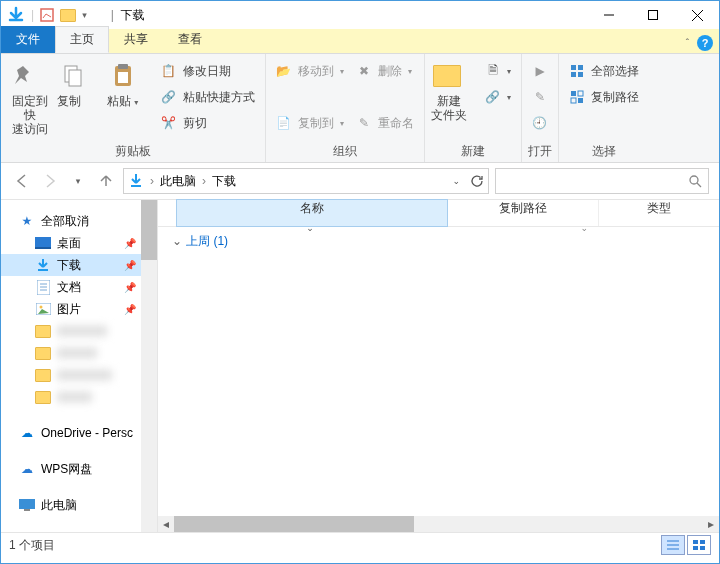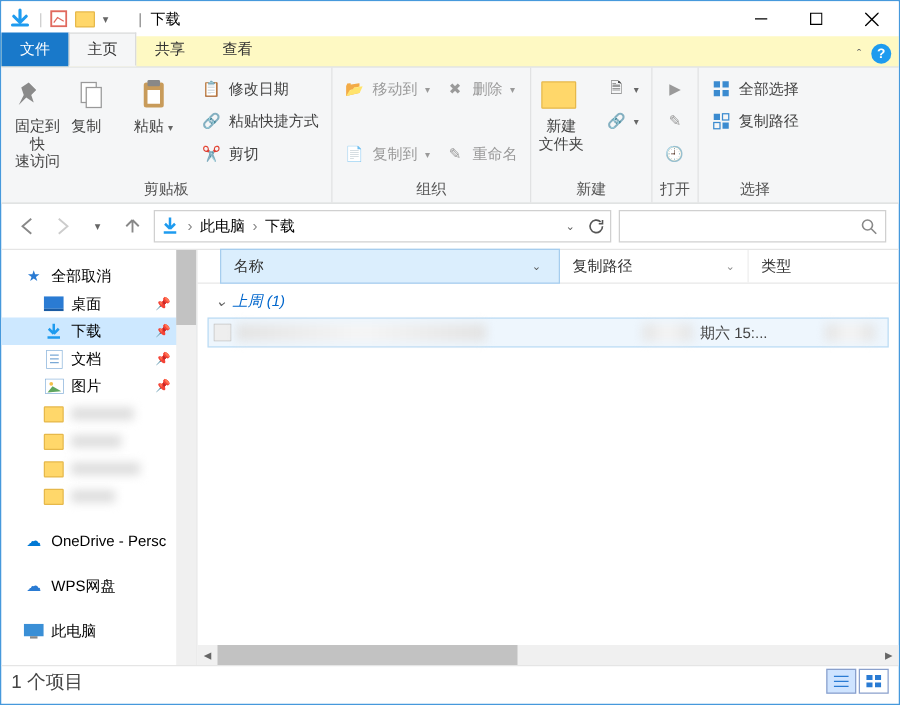--- a/index.html
+++ b/index.html
@@ -45,32 +45,32 @@
 .navpane .scroll{position:absolute;right:0;top:0;width:16px;height:100%;background:#f0f0f0;}
 .navpane .thumb{position:absolute;right:0;top:0;width:16px;height:60px;background:#c2c2c2;}
 .navitem{display:flex;align-items:center;height:22px;gap:6px;padding-left:18px;font-size:12px;}
 .navitem.indent{padding-left:34px;}
 .navitem.sel{background:#cde8ff;}
 .navitem .pin{margin-left:auto;margin-right:20px;color:#8a8a8a;font-size:10px;}
 .navitem .ic{width:16px;height:16px;display:flex;align-items:center;justify-content:center;}
 .folder-ic{width:14px;height:11px;background:#ffd76a;border:1px solid #e6b84a;border-radius:1px;}
 .content{flex:1;display:flex;flex-direction:column;position:relative;}
 .colhdr{height:26px;display:flex;align-items:center;border-bottom:1px solid #e8e8e8;font-size:12px;color:#333;}
-.colhdr .col{padding:0 10px;display:flex;align-items:center;gap:6px;height:100%;border-right:1px solid #eee;}
+.colhdr .col{padding:0 10px;display:flex;align-items:center;gap:6px;height:100%;border-right:1px solid #eee;flex-direction:column;}
 .colhdr .col.sorted{background:#dbeefd;border:1px solid #a6cdee;flex:0 0 250px;justify-content:space-between;}
-.grouphdr{padding:6px 0 4px 14px;color:#0066cc;font-size:12px;font-style:italic;}
+.grouphdr{padding:6px 0 4px 14px;color:#0066cc;font-size:12px;}
 .grouphdr .chev{color:#666;margin-right:4px;}
 .filerow{height:22px;margin:0 8px;border:1px solid #bcdcf4;background:#eef6fd;display:flex;align-items:center;color:#444;font-size:12px;}
 .filerow .mask{filter:blur(4px);background:linear-gradient(90deg,#e3e3e3,#f5f5f5,#e3e3e3);height:14px;border-radius:2px;}
 .hscroll{position:absolute;left:0;right:0;bottom:0;height:16px;background:#f0f0f0;display:flex;align-items:center;}
 .hscroll .track{flex:1;height:16px;position:relative;}
 .hscroll .thumb{position:absolute;left:0;top:0;height:16px;width:240px;background:#c2c2c2;}
 .hscroll .arrow{width:16px;height:16px;display:flex;align-items:center;justify-content:center;color:#666;}
 
-.status{height:24px;border-top:1px solid #e5e5e5;display:flex;align-items:center;padding:0 8px;font-size:15px;color:#444;}
+.status{height:24px;border-top:1px solid #e5e5e5;display:flex;align-items:center;padding:0 8px;font-size:12px;color:#444;}
 .status .spacer{flex:1;}
 .viewbtn{width:22px;height:18px;border:1px solid #8aa0cc;margin-left:2px;display:flex;align-items:center;justify-content:center;background:#fff;}
 .viewbtn.active{background:#cfe4ff;}
 svg{display:block;}
 </style>
 </head>
 <body>
 
 <div class="titlebar">
   <div class="qat">
@@ -430,34 +430,20 @@
           <span>名称</span>
           <span style="font-size:9px;color:#555;margin-right:4px">⌄</span>
         </div>
       <div class="col" style="flex:0 0 130px">
           <span>复制路径</span>
           <span style="font-size:9px;color:#888;margin-left:auto">⌄</span>
         </div>
       <div class="col" style="flex:0 0 100px;border-right:none">类型</div>
     </div>
     <div class="grouphdr"><span class="chev">⌄</span><span>上周 (1)</span></div>
-    <div class="filerow">
-      <div style="width:22px;display:flex;justify-content:center">
-          <span>
-            <svg width="14" height="14">
-              <rect width="14" height="14" fill="#eee" stroke="#bbb"></rect>
-            </svg>
-          </span>
-        </div>
-      <div class="mask" style="width:200px"></div>
-      <div style="flex:1"></div>
-      <div class="mask" style="width:40px;margin-right:6px"></div>
-      <div style="width:100px">期六 15:...</div>
-      <div class="mask" style="width:40px;margin-right:10px"></div>
-    </div>
 
     <div class="hscroll">
       <div class="arrow">◂</div>
       <div class="track">
           <div class="thumb"></div>
         </div>
       <div class="arrow">▸</div>
     </div>
   </div>
 </div>

